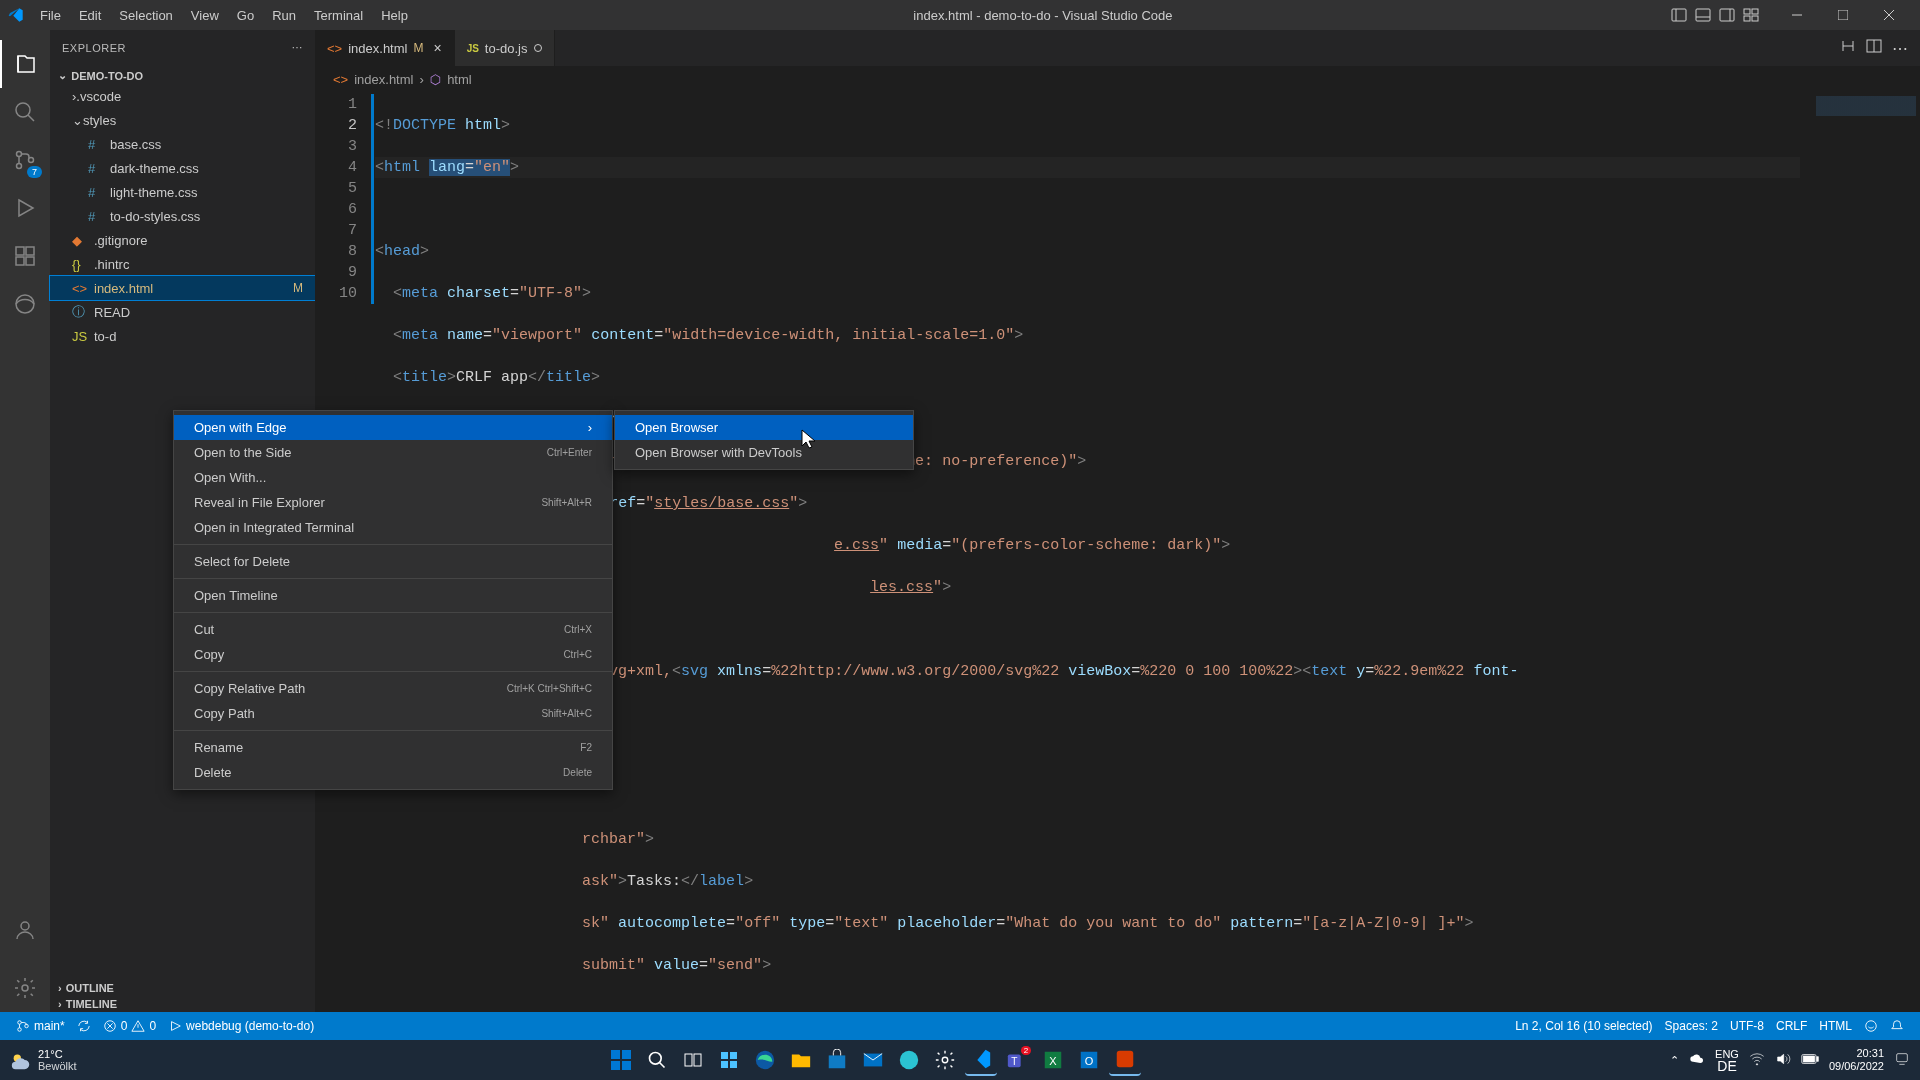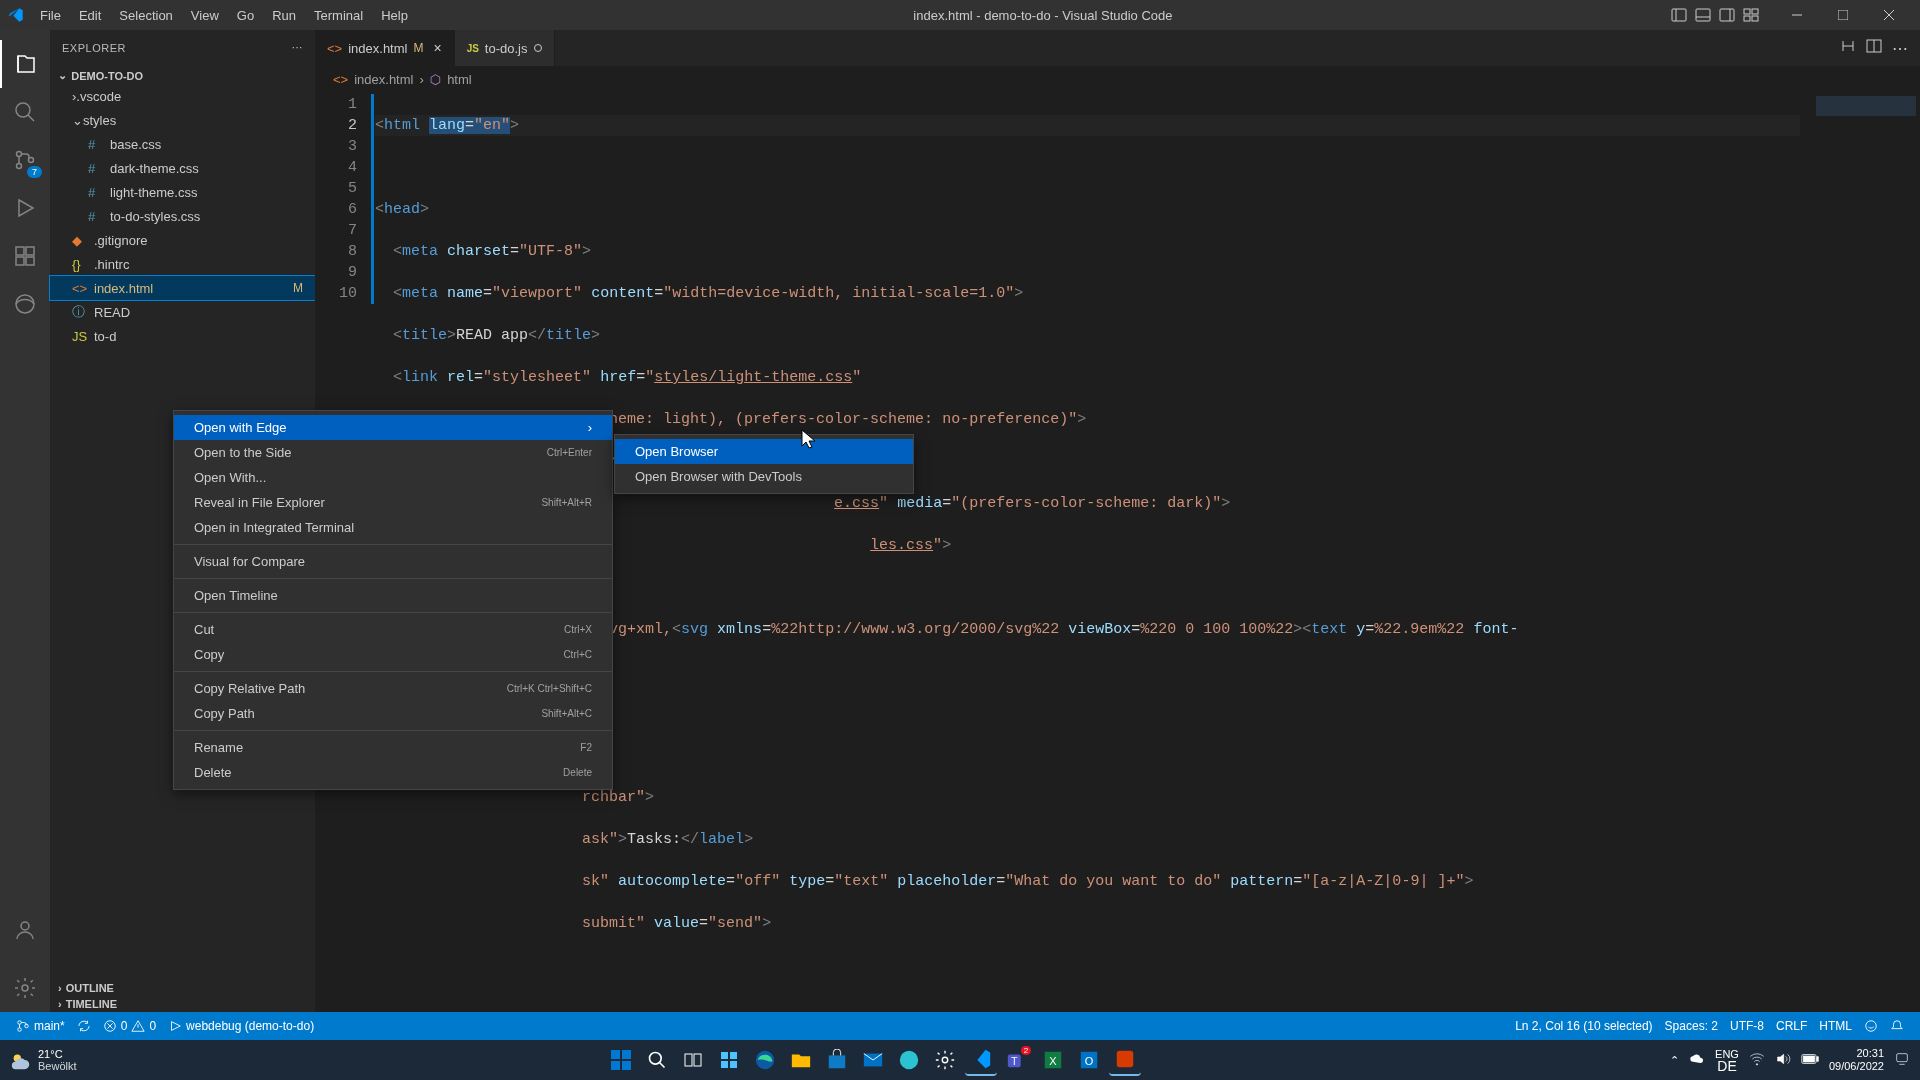--- a/index.html
+++ b/index.html
@@ -332,26 +332,27 @@
         <div class="ln">4</div>
         <div class="ln">5</div>
         <div class="ln">6</div>
         <div class="ln">7</div>
         <div class="ln">8</div>
         <div class="ln">9</div>
         <div class="ln">10</div>
         <div class="git-mod" style="top:2px; height:210px;"></div>
       </div>
       <div class="code-content">
+<div class="line"><span class="tok-bracket">&lt;!</span><span class="tok-tag">DOCTYPE</span> <span class="tok-attr">html</span><span class="tok-bracket">&gt;</span></div>
 <div class="line highlight-line"><span class="tok-bracket">&lt;</span><span class="tok-tag">html</span> <span style="background:#264f78"><span class="tok-attr">lang</span><span class="tok-text">=</span><span class="tok-string">"en"</span></span><span class="tok-bracket">&gt;</span></div>
 <div class="line"></div>
 <div class="line"><span class="tok-bracket">&lt;</span><span class="tok-tag">head</span><span class="tok-bracket">&gt;</span></div>
 <div class="line">  <span class="tok-bracket">&lt;</span><span class="tok-tag">meta</span> <span class="tok-attr">charset</span><span class="tok-text">=</span><span class="tok-string">"UTF-8"</span><span class="tok-bracket">&gt;</span></div>
 <div class="line">  <span class="tok-bracket">&lt;</span><span class="tok-tag">meta</span> <span class="tok-attr">name</span><span class="tok-text">=</span><span class="tok-string">"viewport"</span> <span class="tok-attr">content</span><span class="tok-text">=</span><span class="tok-string">"width=device-width, initial-scale=1.0"</span><span class="tok-bracket">&gt;</span></div>
-<div class="line">  <span class="tok-bracket">&lt;</span><span class="tok-tag">title</span><span class="tok-bracket">&gt;</span><span class="tok-text">READ app</span><span class="tok-bracket">&lt;/</span><span class="tok-tag">title</span><span class="tok-bracket">&gt;</span></div>
+<div class="line">  <span class="tok-bracket">&lt;</span><span class="tok-tag">title</span><span class="tok-bracket">&gt;</span><span class="tok-text">CRLF app</span><span class="tok-bracket">&lt;/</span><span class="tok-tag">title</span><span class="tok-bracket">&gt;</span></div>
 <div class="line">  <span class="tok-bracket">&lt;</span><span class="tok-tag">link</span> <span class="tok-attr">rel</span><span class="tok-text">=</span><span class="tok-string">"stylesheet"</span> <span class="tok-attr">href</span><span class="tok-text">=</span><span class="tok-string">"</span><span class="tok-link">styles/light-theme.css</span><span class="tok-string">"</span></div>
 <div class="line">  <span class="tok-attr">media</span><span class="tok-text">=</span><span class="tok-string">"(prefers-color-scheme: light), (prefers-color-scheme: no-preference)"</span><span class="tok-bracket">&gt;</span></div>
 <div class="line">  <span class="tok-bracket">&lt;</span><span class="tok-tag">link</span> <span class="tok-attr">rel</span><span class="tok-text">=</span><span class="tok-string">"stylesheet"</span> <span class="tok-attr">href</span><span class="tok-text">=</span><span class="tok-string">"</span><span class="tok-link">styles/base.css</span><span class="tok-string">"</span><span class="tok-bracket">&gt;</span></div>
 <div class="line">                                                   <span class="tok-link">e.css</span><span class="tok-string">"</span> <span class="tok-attr">media</span><span class="tok-text">=</span><span class="tok-string">"(prefers-color-scheme: dark)"</span><span class="tok-bracket">&gt;</span></div>
 <div class="line">                                                       <span class="tok-link">les.css</span><span class="tok-string">"</span><span class="tok-bracket">&gt;</span></div>
 <div class="line"></div>
 <div class="line">                       <span class="tok-string">e/svg+xml,</span><span class="tok-bracket">&lt;</span><span class="tok-tag">svg</span> <span class="tok-attr">xmlns</span><span class="tok-text">=</span><span class="tok-string">%22http://www.w3.org/2000/svg%22</span> <span class="tok-attr">viewBox</span><span class="tok-text">=</span><span class="tok-string">%220 0 100 100%22</span><span class="tok-bracket">&gt;&lt;</span><span class="tok-tag">text</span> <span class="tok-attr">y</span><span class="tok-text">=</span><span class="tok-string">%22.9em%22</span> <span class="tok-attr">font-</span></div>
 <div class="line"></div>
 <div class="line"></div>
 <div class="line"></div>
@@ -387,21 +388,21 @@
     </div>
   <div class="cm-item">
       <span>Reveal in File Explorer</span>
       <span class="shortcut">Shift+Alt+R</span>
     </div>
   <div class="cm-item">
       <span>Open in Integrated Terminal</span>
     </div>
   <div class="cm-sep"></div>
   <div class="cm-item">
-      <span>Visual for Compare</span>
+      <span>Select for Delete</span>
     </div>
   <div class="cm-sep"></div>
   <div class="cm-item">
       <span>Open Timeline</span>
     </div>
   <div class="cm-sep"></div>
   <div class="cm-item">
       <span>Cut</span>
       <span class="shortcut">Ctrl+X</span>
     </div>
@@ -422,21 +423,21 @@
   <div class="cm-item">
       <span>Rename</span>
       <span class="shortcut">F2</span>
     </div>
   <div class="cm-item">
       <span>Delete</span>
       <span class="shortcut">Delete</span>
     </div>
 </div>
 
-<div class="contextmenu sub" style="left:614px; top:410px; width:300px;margin-top:24px;">
+<div class="contextmenu sub" style="left:614px; top:410px; width:300px;">
   <div class="cm-item highlighted">
       <span>Open Browser</span>
     </div>
   <div class="cm-item">
       <span>Open Browser with DevTools</span>
     </div>
 </div>
 
 <div class="cursor-pointer" style="left:800px; top:428px;">
   <svg width="18" height="22" viewBox="0 0 18 22">

